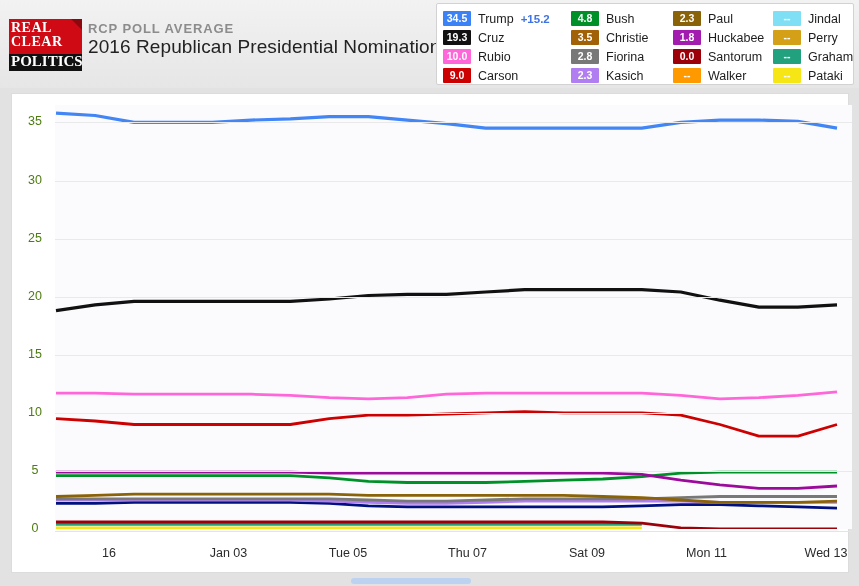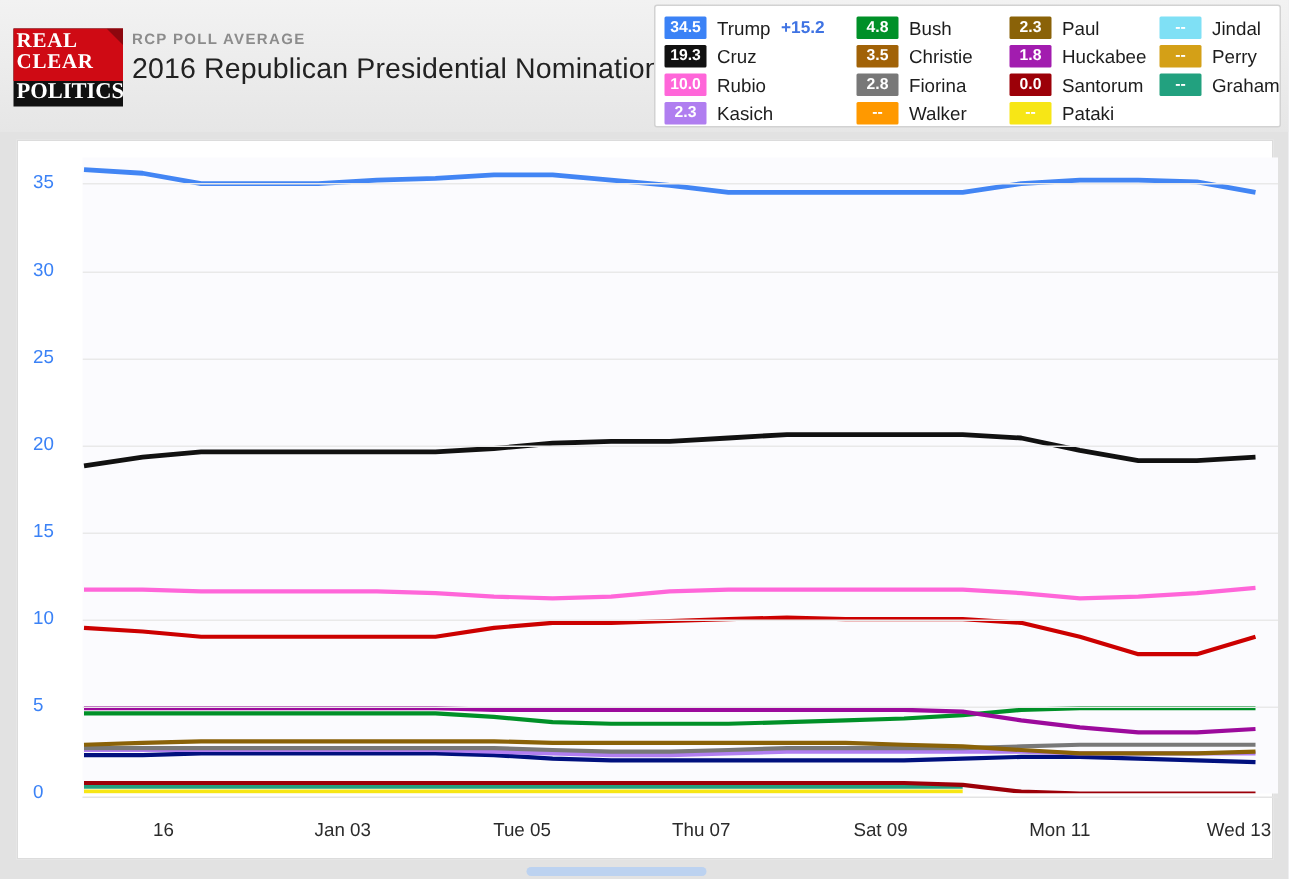--- a/index.html
+++ b/index.html
@@ -32,21 +32,21 @@
     position:absolute;left:2px;width:69px;
     font-family:"Liberation Serif", serif;font-weight:bold;
     color:#fff;letter-spacing:.5px;line-height:1;
   }
   .logo .l1{top:2px;font-size:14px;}
   .logo .l2{top:16px;font-size:14px;}
   .logo .l3{top:35px;font-size:15px;color:#ffffff;letter-spacing:0px;}
 
   .hdr-kicker{
     position:absolute;left:88px;top:21px;
-    font-size:10px;letter-spacing:.9px;color:#8c8c8c;font-weight:bold;
+    font-size:13px;letter-spacing:.9px;color:#8c8c8c;font-weight:bold;
   }
   .hdr-title{
     position:absolute;left:88px;top:36px;
     font-size:19px;color:#222;letter-spacing:.1px;
   }
 
   
   .legend{
     position:absolute;left:436px;top:3px;width:418px;height:82px;
     background:#fff;border:1px solid #d2d2d2;border-radius:2px;
@@ -76,22 +76,22 @@
     background:#fff;border:1px solid #dcdcdc;box-sizing:border-box;
   }
   .plot{
     position:absolute;left:43px;top:11px;width:797px;height:424px;
     background:#fbfbfe;overflow:hidden;
   }
   .gridline{
     position:absolute;left:0;width:797px;height:1px;background:#e9e9e9;
   }
   .ylab{
-    position:absolute;right:0;width:26px;text-align:left;
-    font-size:12.5px;color:#3b82f6;transform:translateY(-8px);
+    position:absolute;right:0;width:26px;text-align:center;
+    font-size:12.5px;color:#4d7c0f;transform:translateY(-8px);
   }
   .yaxis{position:absolute;left:0;top:11px;width:36px;height:424px;}
   .xlab{
     position:absolute;top:452px;font-size:12.5px;color:#2b2b2b;
     transform:translateX(-50%);white-space:nowrap;
   }
   .xaxis-line{
     position:absolute;left:43px;top:437px;width:797px;height:1px;background:#e4e4e4;
   }
   svg.lines{position:absolute;left:0;top:0;width:797px;height:424px;}
@@ -164,20 +164,24 @@
           <div class="swatch" style="background: rgb(120, 120, 120); color: rgb(255, 255, 255);">2.8</div>
           <span class="leg-name">Fiorina</span>
         </div>
         <div class="leg-item">
           <div class="swatch" style="background: rgb(156, 0, 8); color: rgb(255, 255, 255);">0.0</div>
           <span class="leg-name">Santorum</span>
         </div>
         <div class="leg-item">
           <div class="swatch" style="background: rgb(34, 161, 127); color: rgb(255, 255, 255);">--</div>
           <span class="leg-name">Graham</span>
+        </div>
+        <div class="leg-item">
+          <div class="swatch" style="background: rgb(204, 0, 0); color: rgb(255, 255, 255);">9.0</div>
+          <span class="leg-name">Carson</span>
         </div>
         <div class="leg-item">
           <div class="swatch" style="background: rgb(176, 126, 240); color: rgb(255, 255, 255);">2.3</div>
           <span class="leg-name">Kasich</span>
         </div>
         <div class="leg-item">
           <div class="swatch" style="background: rgb(255, 153, 0); color: rgb(255, 255, 255);">--</div>
           <span class="leg-name">Walker</span>
         </div>
         <div class="leg-item">

